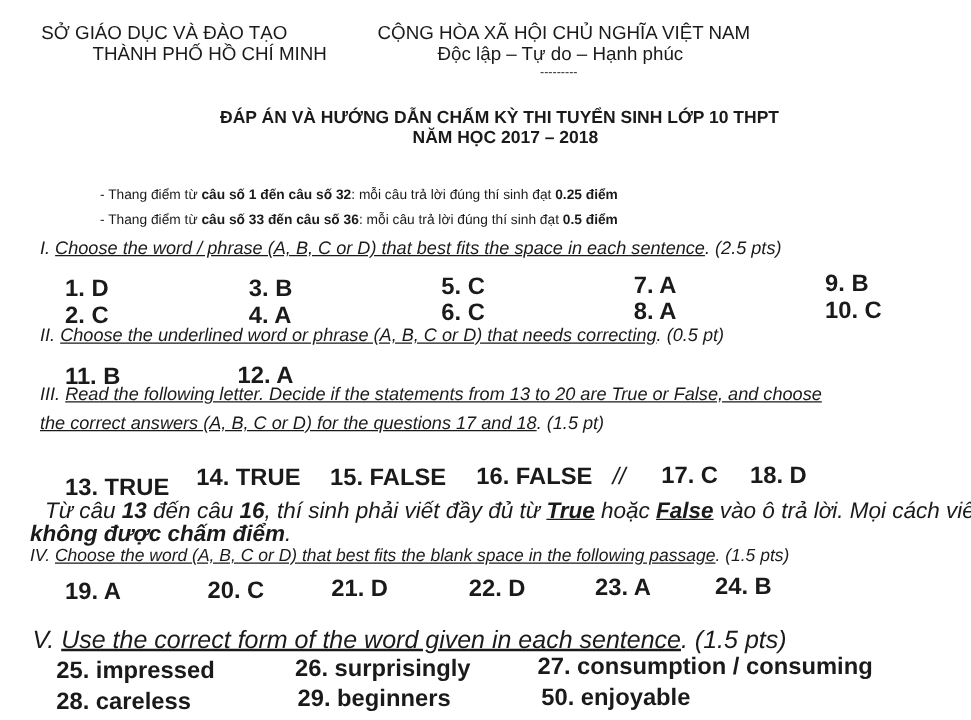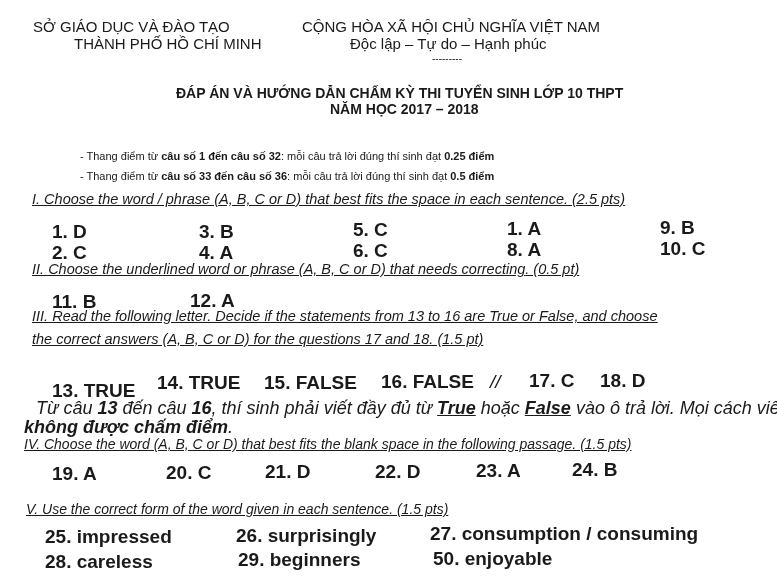--- a/index.html
+++ b/index.html
@@ -6,21 +6,21 @@
   body {
     width: 777px; height: 576px; overflow: hidden; position: relative;
     font-family: "Liberation Sans", "DejaVu Sans", sans-serif;
     color: #1a1a1a;
   }
   .abs { position: absolute; white-space: nowrap; }
   .hdr { font-size: 15px; line-height: 17px; }
   .title { font-size: 14px; font-weight: bold; }
   .note { font-size: 11px; }
   .note b { font-weight: bold; }
-  .sec { font-size: 14.5px; font-style: italic; text-decoration: underline; }
+  .sec { font-size: 14.5px; font-style: italic; }
   .sec u { text-decoration: underline; }
   .ans { font-size: 19px; font-weight: bold; }
   .ital { font-size: 18px; font-style: italic; }
   .dash { font-size: 10px; letter-spacing: 0px; }
 </style>
 </head>
 <body>
 
 <div class="abs hdr" style="left:33px; top:18px;">SỞ GIÁO DỤC VÀ ĐÀO TẠO</div>
 <div class="abs hdr" style="left:33px; top:35px;margin-left:41px;">THÀNH PHỐ HỒ CHÍ MINH</div>
@@ -40,33 +40,33 @@
 
 <div class="abs sec" style="left:32px; top:191px;">
   <span>I. </span><u>Choose the word / phrase (A, B, C or D) that best fits the space in each sentence</u><span>. (2.5 pts)</span>
 </div>
 <div class="abs ans" style="left:52px; top:221px;">1. D</div>
 <div class="abs ans" style="left:52px; top:242px;">2. C</div>
 <div class="abs ans" style="left:199px; top:221px;">3. B</div>
 <div class="abs ans" style="left:199px; top:242px;">4. A</div>
 <div class="abs ans" style="left:353px; top:219px;">5. C</div>
 <div class="abs ans" style="left:353px; top:240px;">6. C</div>
-<div class="abs ans" style="left:507px; top:218px;">1. A</div>
+<div class="abs ans" style="left:507px; top:218px;">7. A</div>
 <div class="abs ans" style="left:507px; top:239px;">8. A</div>
 <div class="abs ans" style="left:660px; top:217px;">9. B</div>
 <div class="abs ans" style="left:660px; top:238px;">10. C</div>
 
 <div class="abs sec" style="left:32px; top:261px;">
   <span>II. </span><u>Choose the underlined word or phrase (A, B, C or D) that needs correcting</u><span>.     (0.5 pt)</span>
 </div>
 <div class="abs ans" style="left:52px; top:291px;">11. B</div>
 <div class="abs ans" style="left:190px; top:290px;">12. A</div>
 
 <div class="abs sec" style="left:32px; top:308px;">
-  <span>III. </span><u>Read the following letter. Decide if the statements from 13 to 16 are True or False, and choose</u>
+  <span>III. </span><u>Read the following letter. Decide if the statements from 13 to 20 are True or False, and choose</u>
 </div>
 <div class="abs sec" style="left:32px; top:331px;">
   <u>the correct answers (A, B, C or D) for the questions 17 and 18</u><span>.     (1.5 pt)</span>
 </div>
 <div class="abs ans" style="left:52px; top:380px;">13. TRUE</div>
 <div class="abs ans" style="left:157px; top:372px;">14. TRUE</div>
 <div class="abs ans" style="left:264px; top:372px;">15. FALSE</div>
 <div class="abs ans" style="left:381px; top:371px;">16. FALSE</div>
 <div class="abs ans" style="left:490px; top:371px; font-weight:normal; font-style:italic;">//</div>
 <div class="abs ans" style="left:529px; top:370px;">17. C</div>
@@ -82,21 +82,21 @@
 <div class="abs sec" style="left:24px; top:436px; font-size:14px;">
   <span>IV. </span><u>Choose the word (A, B, C or D) that best fits the blank space in the following passage</u><span>.  (1.5 pts)</span>
 </div>
 <div class="abs ans" style="left:52px; top:463px;">19. A</div>
 <div class="abs ans" style="left:166px; top:462px;">20. C</div>
 <div class="abs ans" style="left:265px; top:461px;">21. D</div>
 <div class="abs ans" style="left:375px; top:461px;">22. D</div>
 <div class="abs ans" style="left:476px; top:460px;">23. A</div>
 <div class="abs ans" style="left:572px; top:459px;">24. B</div>
 
-<div class="abs sec" style="left:26px; top:501px; font-size:14px;">
+<div class="abs sec" style="left:26px; top:501px; font-size:20px;">
   <span>V. </span><u>Use the correct form of the word given in each sentence</u><span>.      (1.5 pts)</span>
 </div>
 <div class="abs ans" style="left:45px; top:526px;">25. impressed</div>
 <div class="abs ans" style="left:236px; top:525px;">26. surprisingly</div>
 <div class="abs ans" style="left:430px; top:523px;">27. consumption / consuming</div>
 <div class="abs ans" style="left:45px; top:551px;">28. careless</div>
 <div class="abs ans" style="left:238px; top:549px;">29. beginners</div>
 <div class="abs ans" style="left:433px; top:548px;">50. enjoyable</div>
 
 </body></html>

